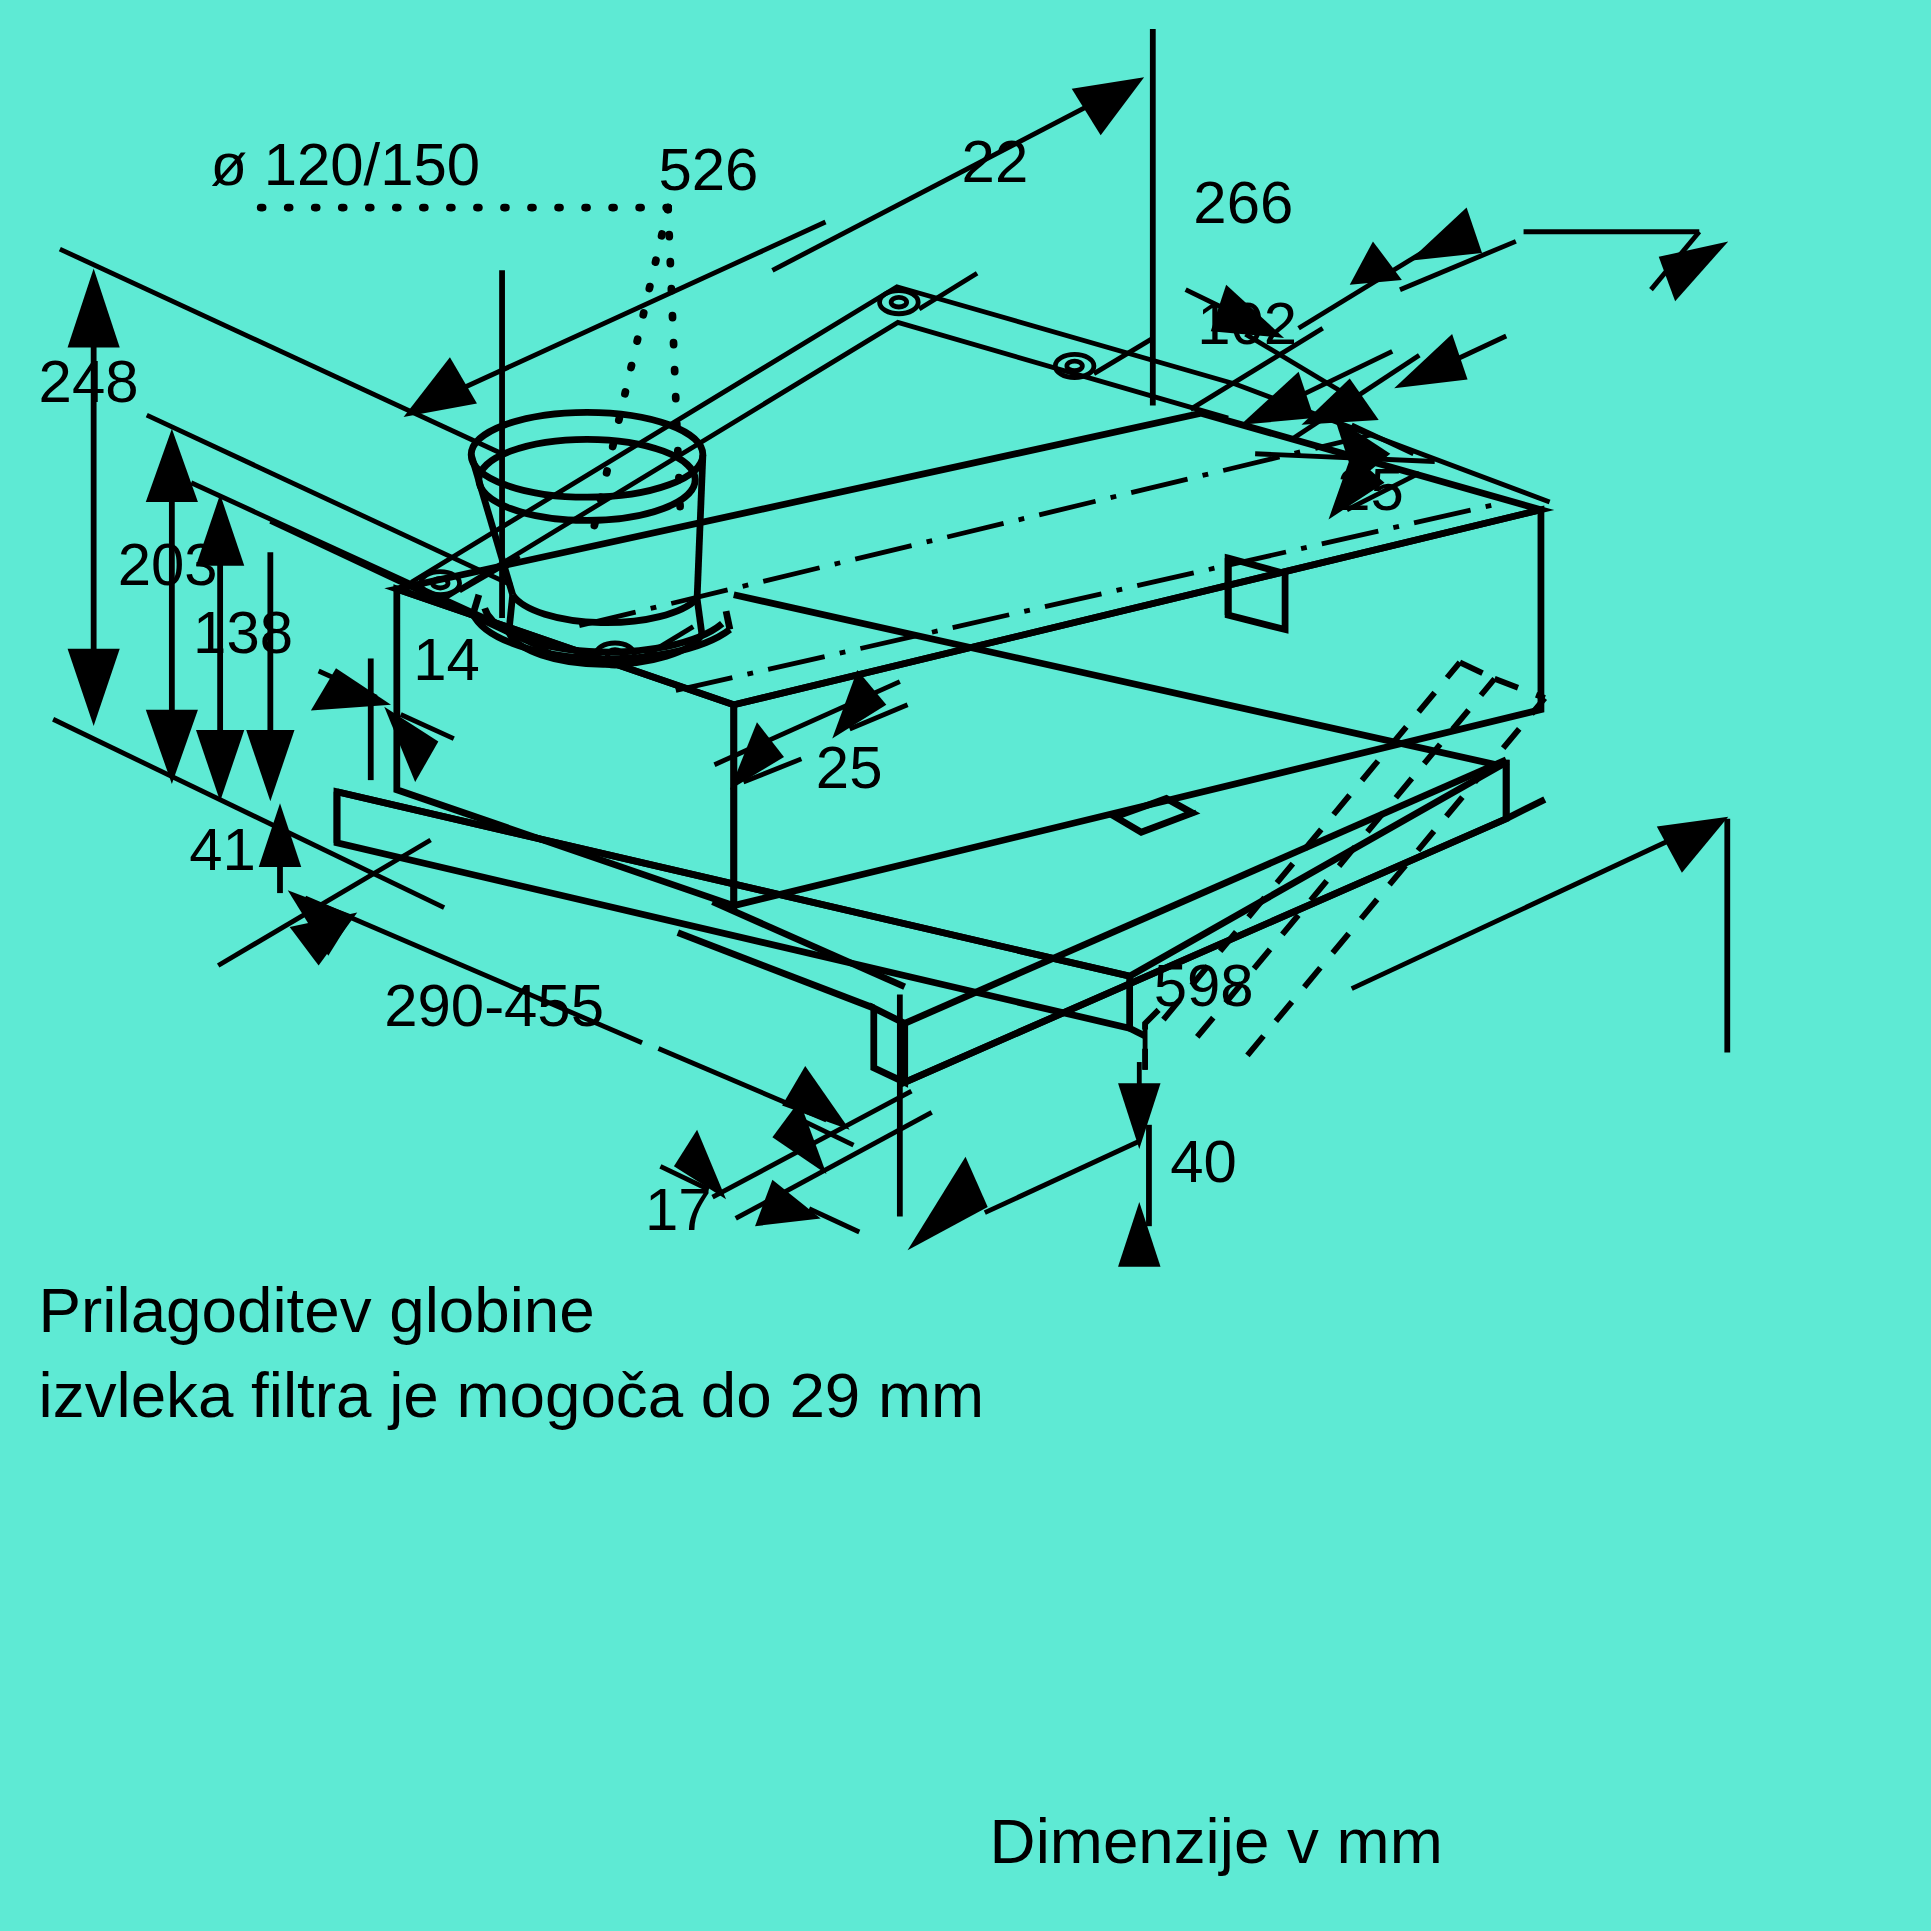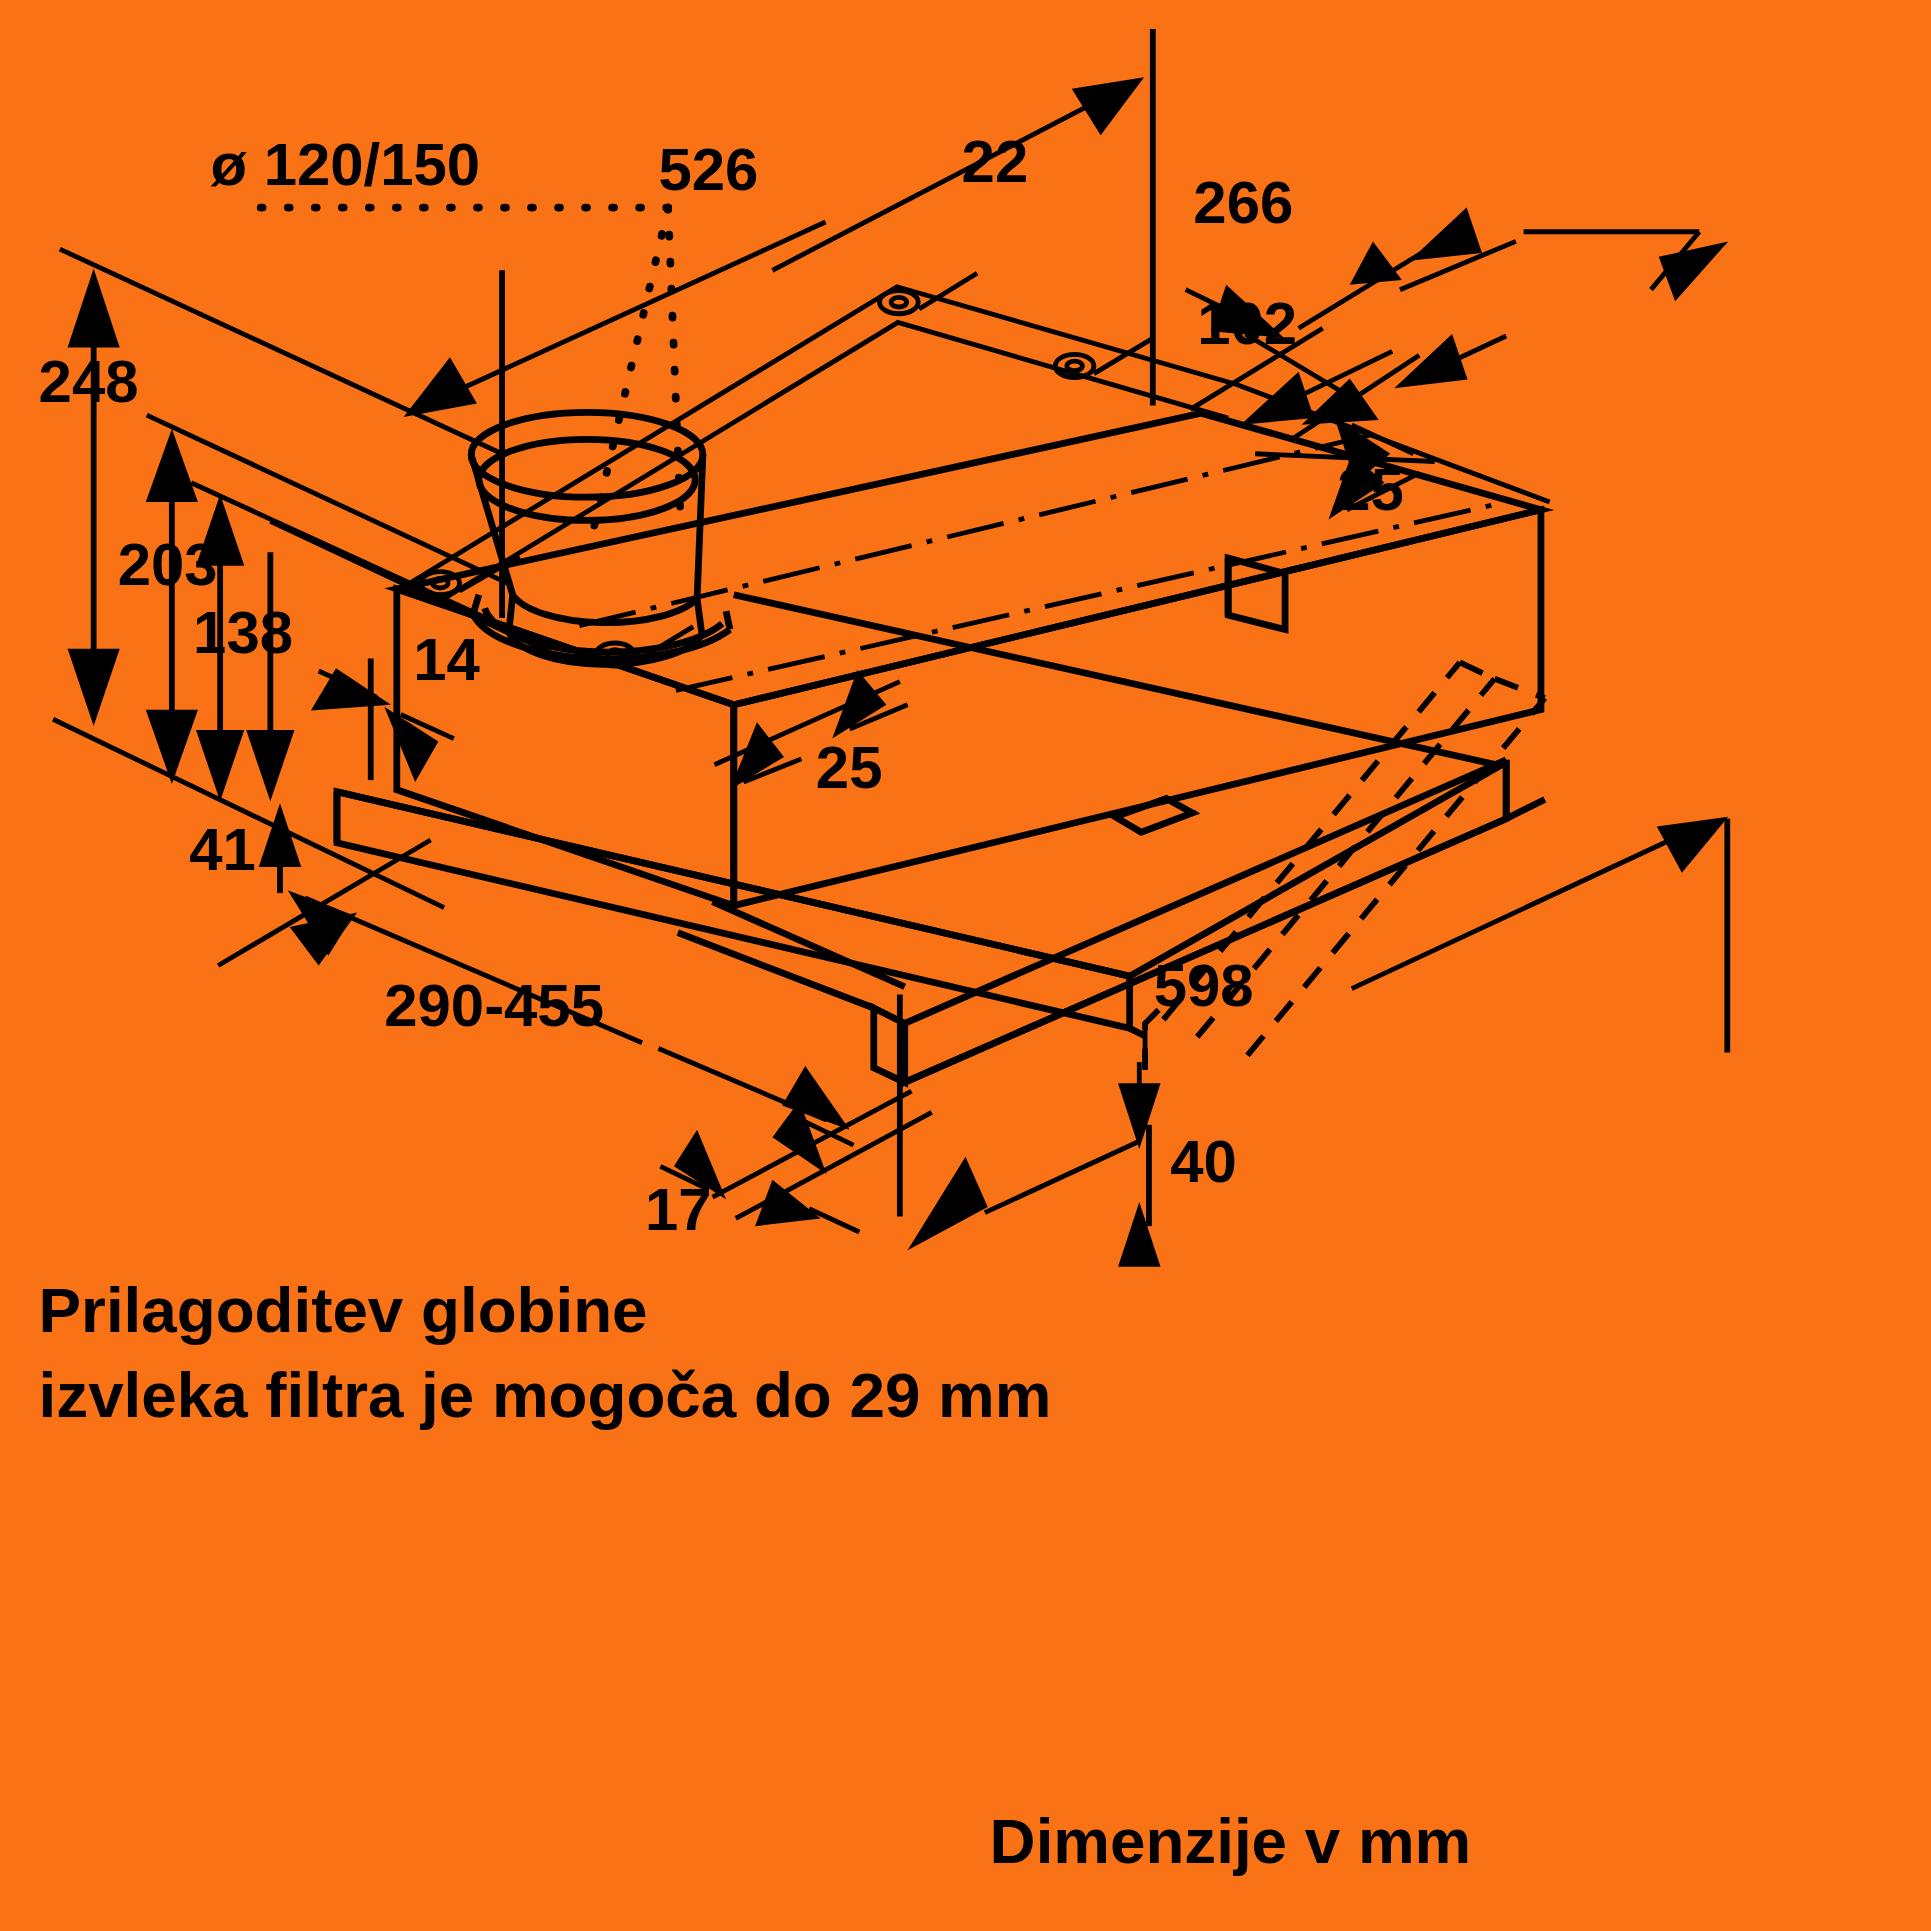--- a/index.html
+++ b/index.html
@@ -1,18 +1,18 @@
 <!DOCTYPE html>
 <html><head>
 <meta charset="utf-8">
 <style>
   html,body{margin:0;padding:0;background:#ffffff;}
   body{width:1931px;height:1931px;overflow:hidden;
        font-family:"Liberation Sans","DejaVu Sans",sans-serif;}
-  #sheet{position:relative;width:1931px;height:1931px;background:#f97316;font-weight:bold;}
+  #sheet{position:relative;width:1931px;height:1931px;background:#5eead4;}
   svg{display:block;}
   .dimtxt{font-family:"Liberation Sans","DejaVu Sans",sans-serif;
           font-size:62px;fill:#000;dominant-baseline:middle;}
   .note{font-family:"Liberation Sans","DejaVu Sans",sans-serif;
         font-size:66px;fill:#000;}
   .note2{font-family:"Liberation Sans","DejaVu Sans",sans-serif;
         font-size:66px;fill:#000;}
   .ln{stroke:#000;fill:none;stroke-linecap:butt;}
   .solid{stroke-width:6;}
   .thin{stroke-width:5;}

